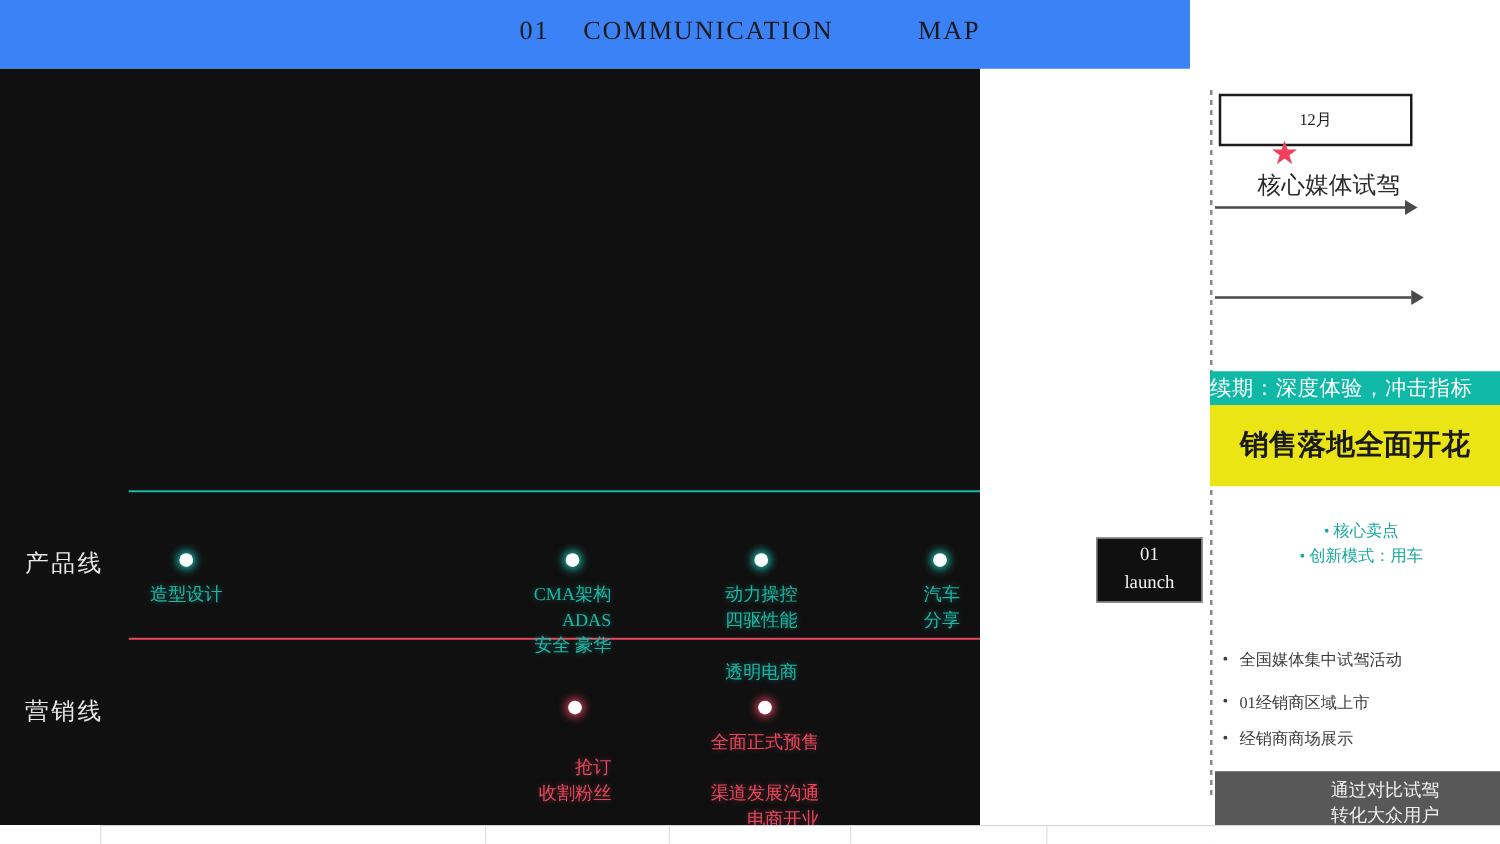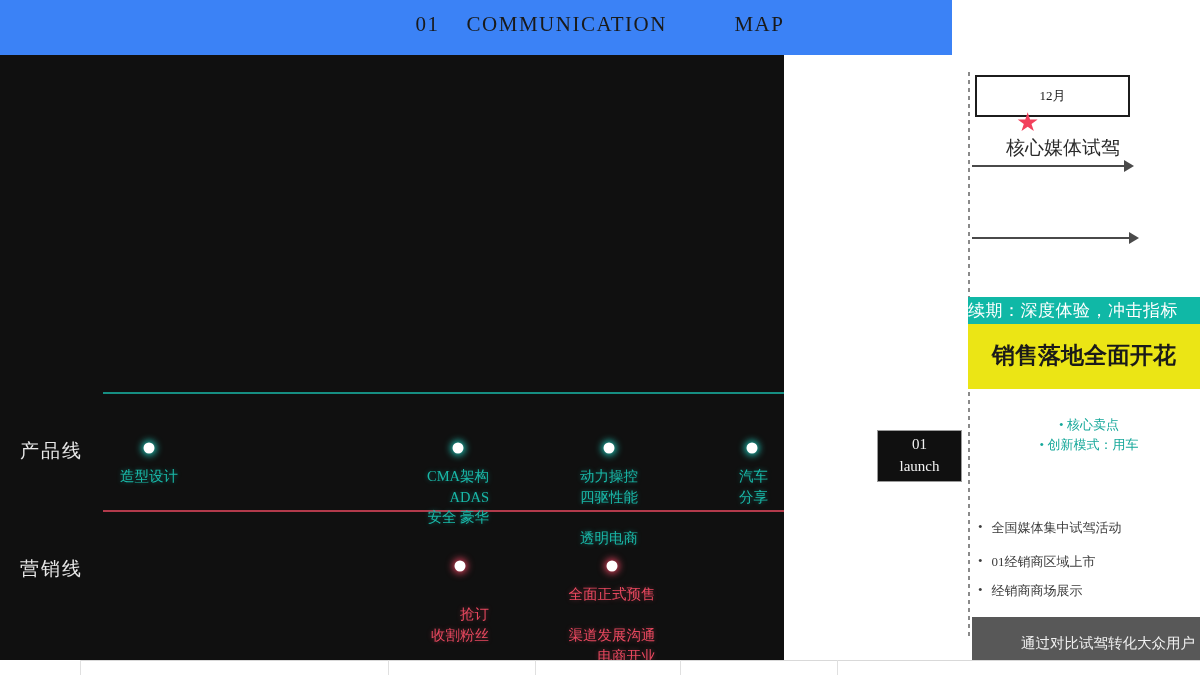--- a/index.html
+++ b/index.html
@@ -152,21 +152,21 @@
     color: #3c3c3c; font-size: 13px;
     font-family: "Liberation Serif","DejaVu Serif",serif;
   }
   .gray-bullets .b { display: flex; gap: 9px; white-space: nowrap; }
   .gray-bullets .b + .b { margin-top: 11px; }
   .gray-bullets .b.gap { margin-top: 16px; }
 
   .dark-box {
     position: absolute; left: 4px; top: 545px; width: 228px; height: 52px;
     background: #585858;
-    display: flex; flex-direction: row;
+    display: flex; flex-direction: column;
     align-items: center; justify-content: center;
     color: #f0f0f0; font-size: 14.5px; line-height: 1.4;
     font-family: "Liberation Serif","DejaVu Serif",serif;
     padding-left: 44px;
   }
 
   
   .bottom-grid { position:absolute; left:0; top:660px; width:1200px; height:15px; background:#fff; }
   .bottom-grid .vline{ position:absolute; top:0; width:1px; height:15px; background:#e0e0e0; }
   .bottom-grid .hline{ position:absolute; left:80px; top:0; width:1120px; height:1px; background:#d9d9d9;}

